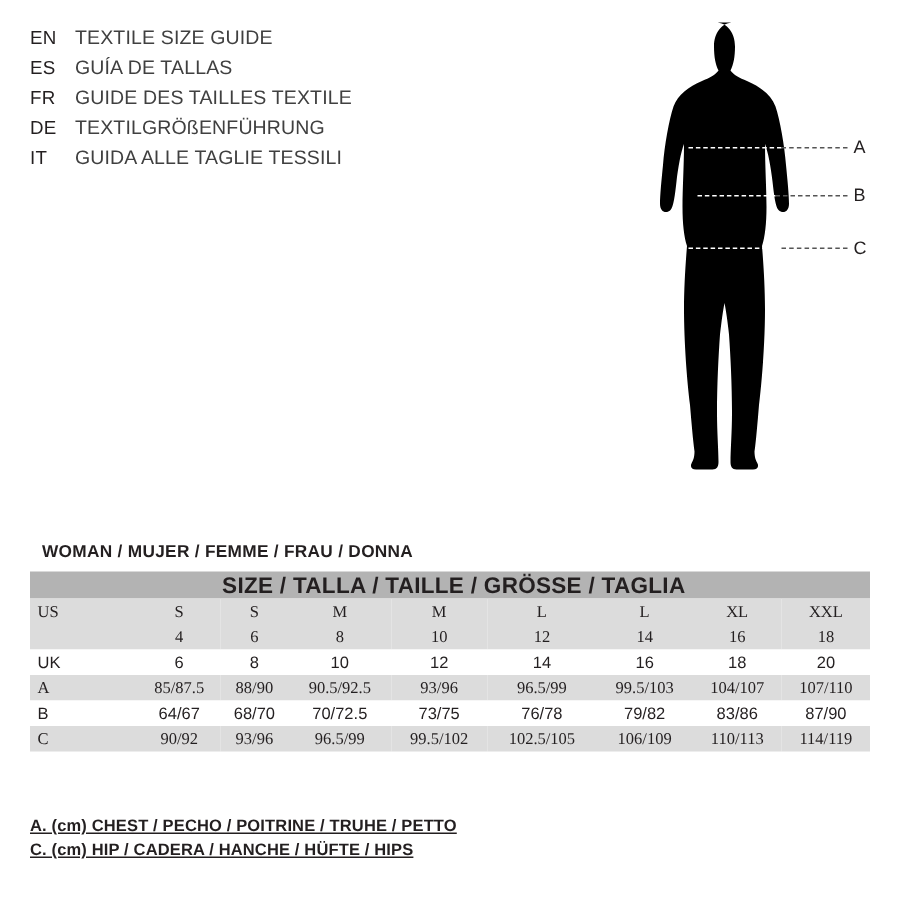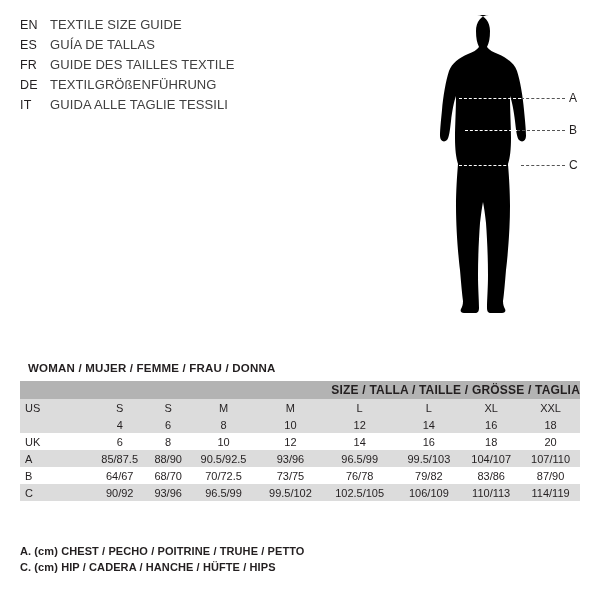--- a/index.html
+++ b/index.html
@@ -84,40 +84,41 @@
   table.size-table td, table.size-table th {
     padding: 0;
     height: 17px;
     text-align: center;
     font-weight: normal;
     color: #231f20;
     vertical-align: middle;
   }
   table.size-table th.head-cell {
     background: #b3b3b3;
-    text-align: right;
+    text-align: center;
     padding-left: 5px;
-    font-size: 12px;
+    font-size: 15px;
     font-weight: bold;
     letter-spacing: 0.2px;
     height: 18px;
   }
   table.size-table td.rowlabel {
     text-align: left;
     padding-left: 5px;
     width: 72px;
   }
-  tr.shade td { background: #dcdcdc; }
+  tr.shade td { background: #dcdcdc; font-family: Liberation Serif, serif; }
   tr.plain td { background: #ffffff; }
 
   
   .legend {
     position: absolute;
     left: 20px;
     width: 560px;
+    text-decoration: underline;
   }
   .legend-row {
     font-size: 11px;
     font-weight: bold;
     letter-spacing: 0.1px;
     margin-bottom: 4px;
     color: #231f20;
   }
   #legend-wrap { top: 545px; }
 </style>

